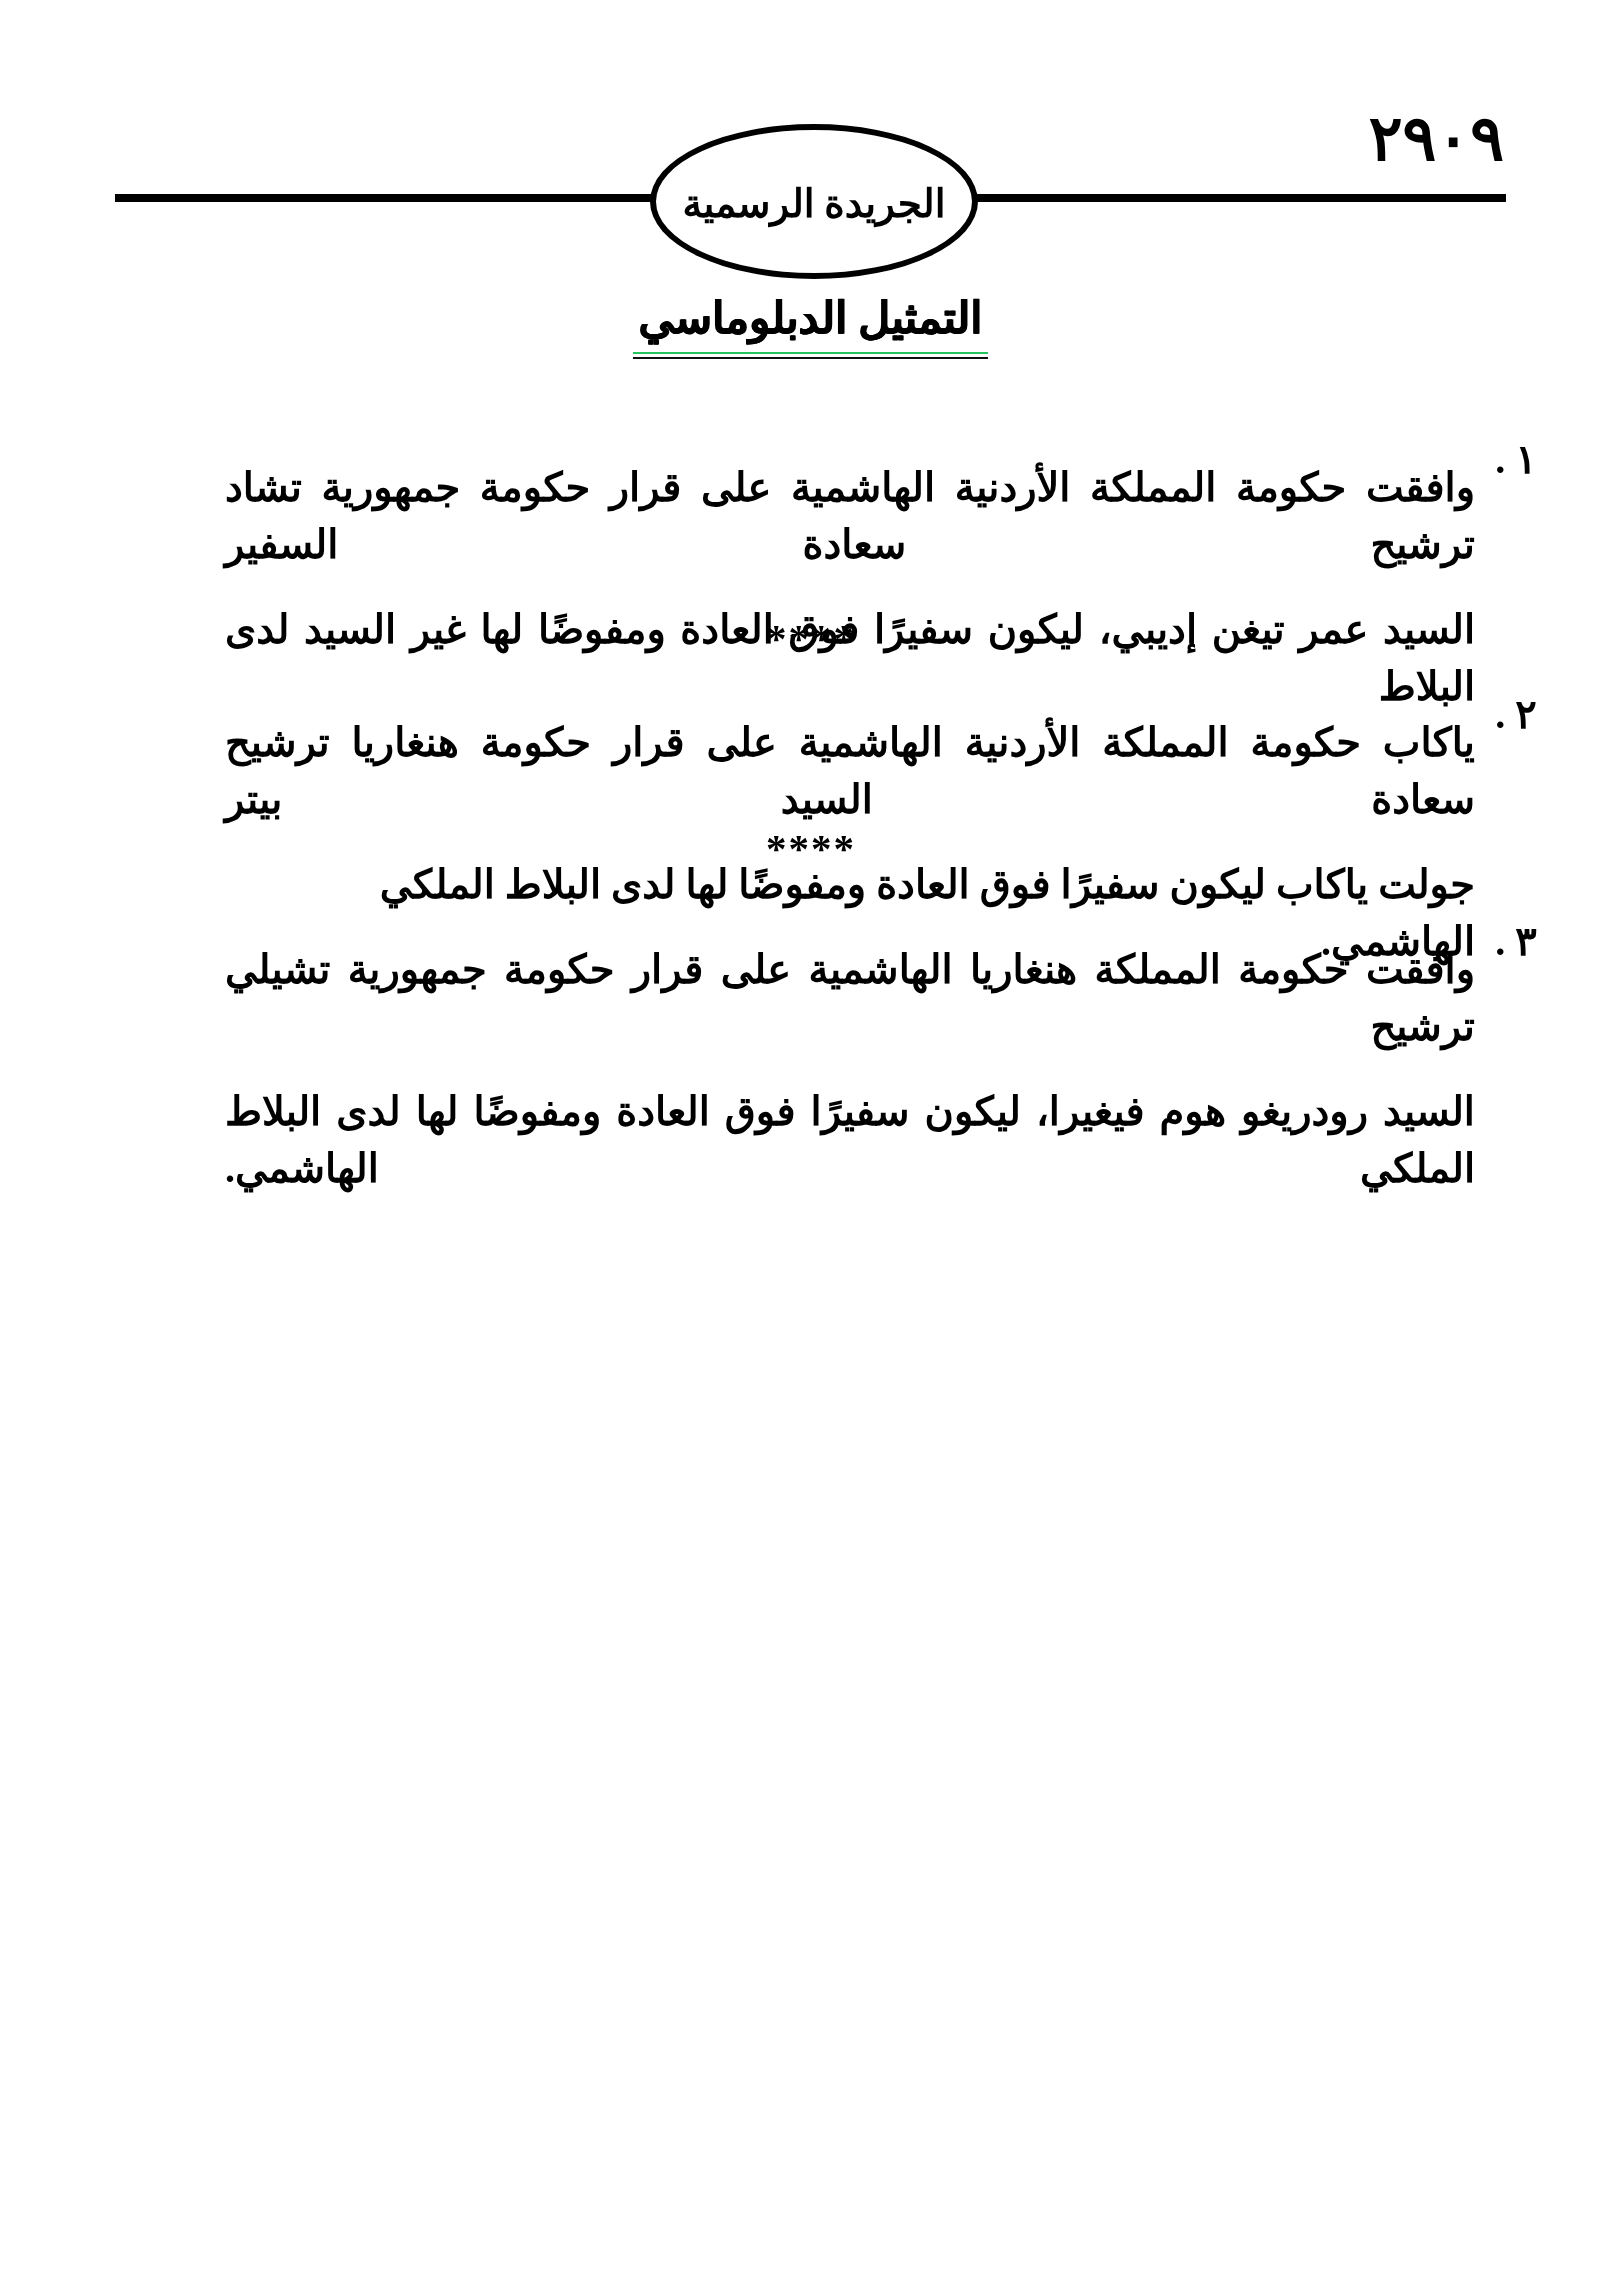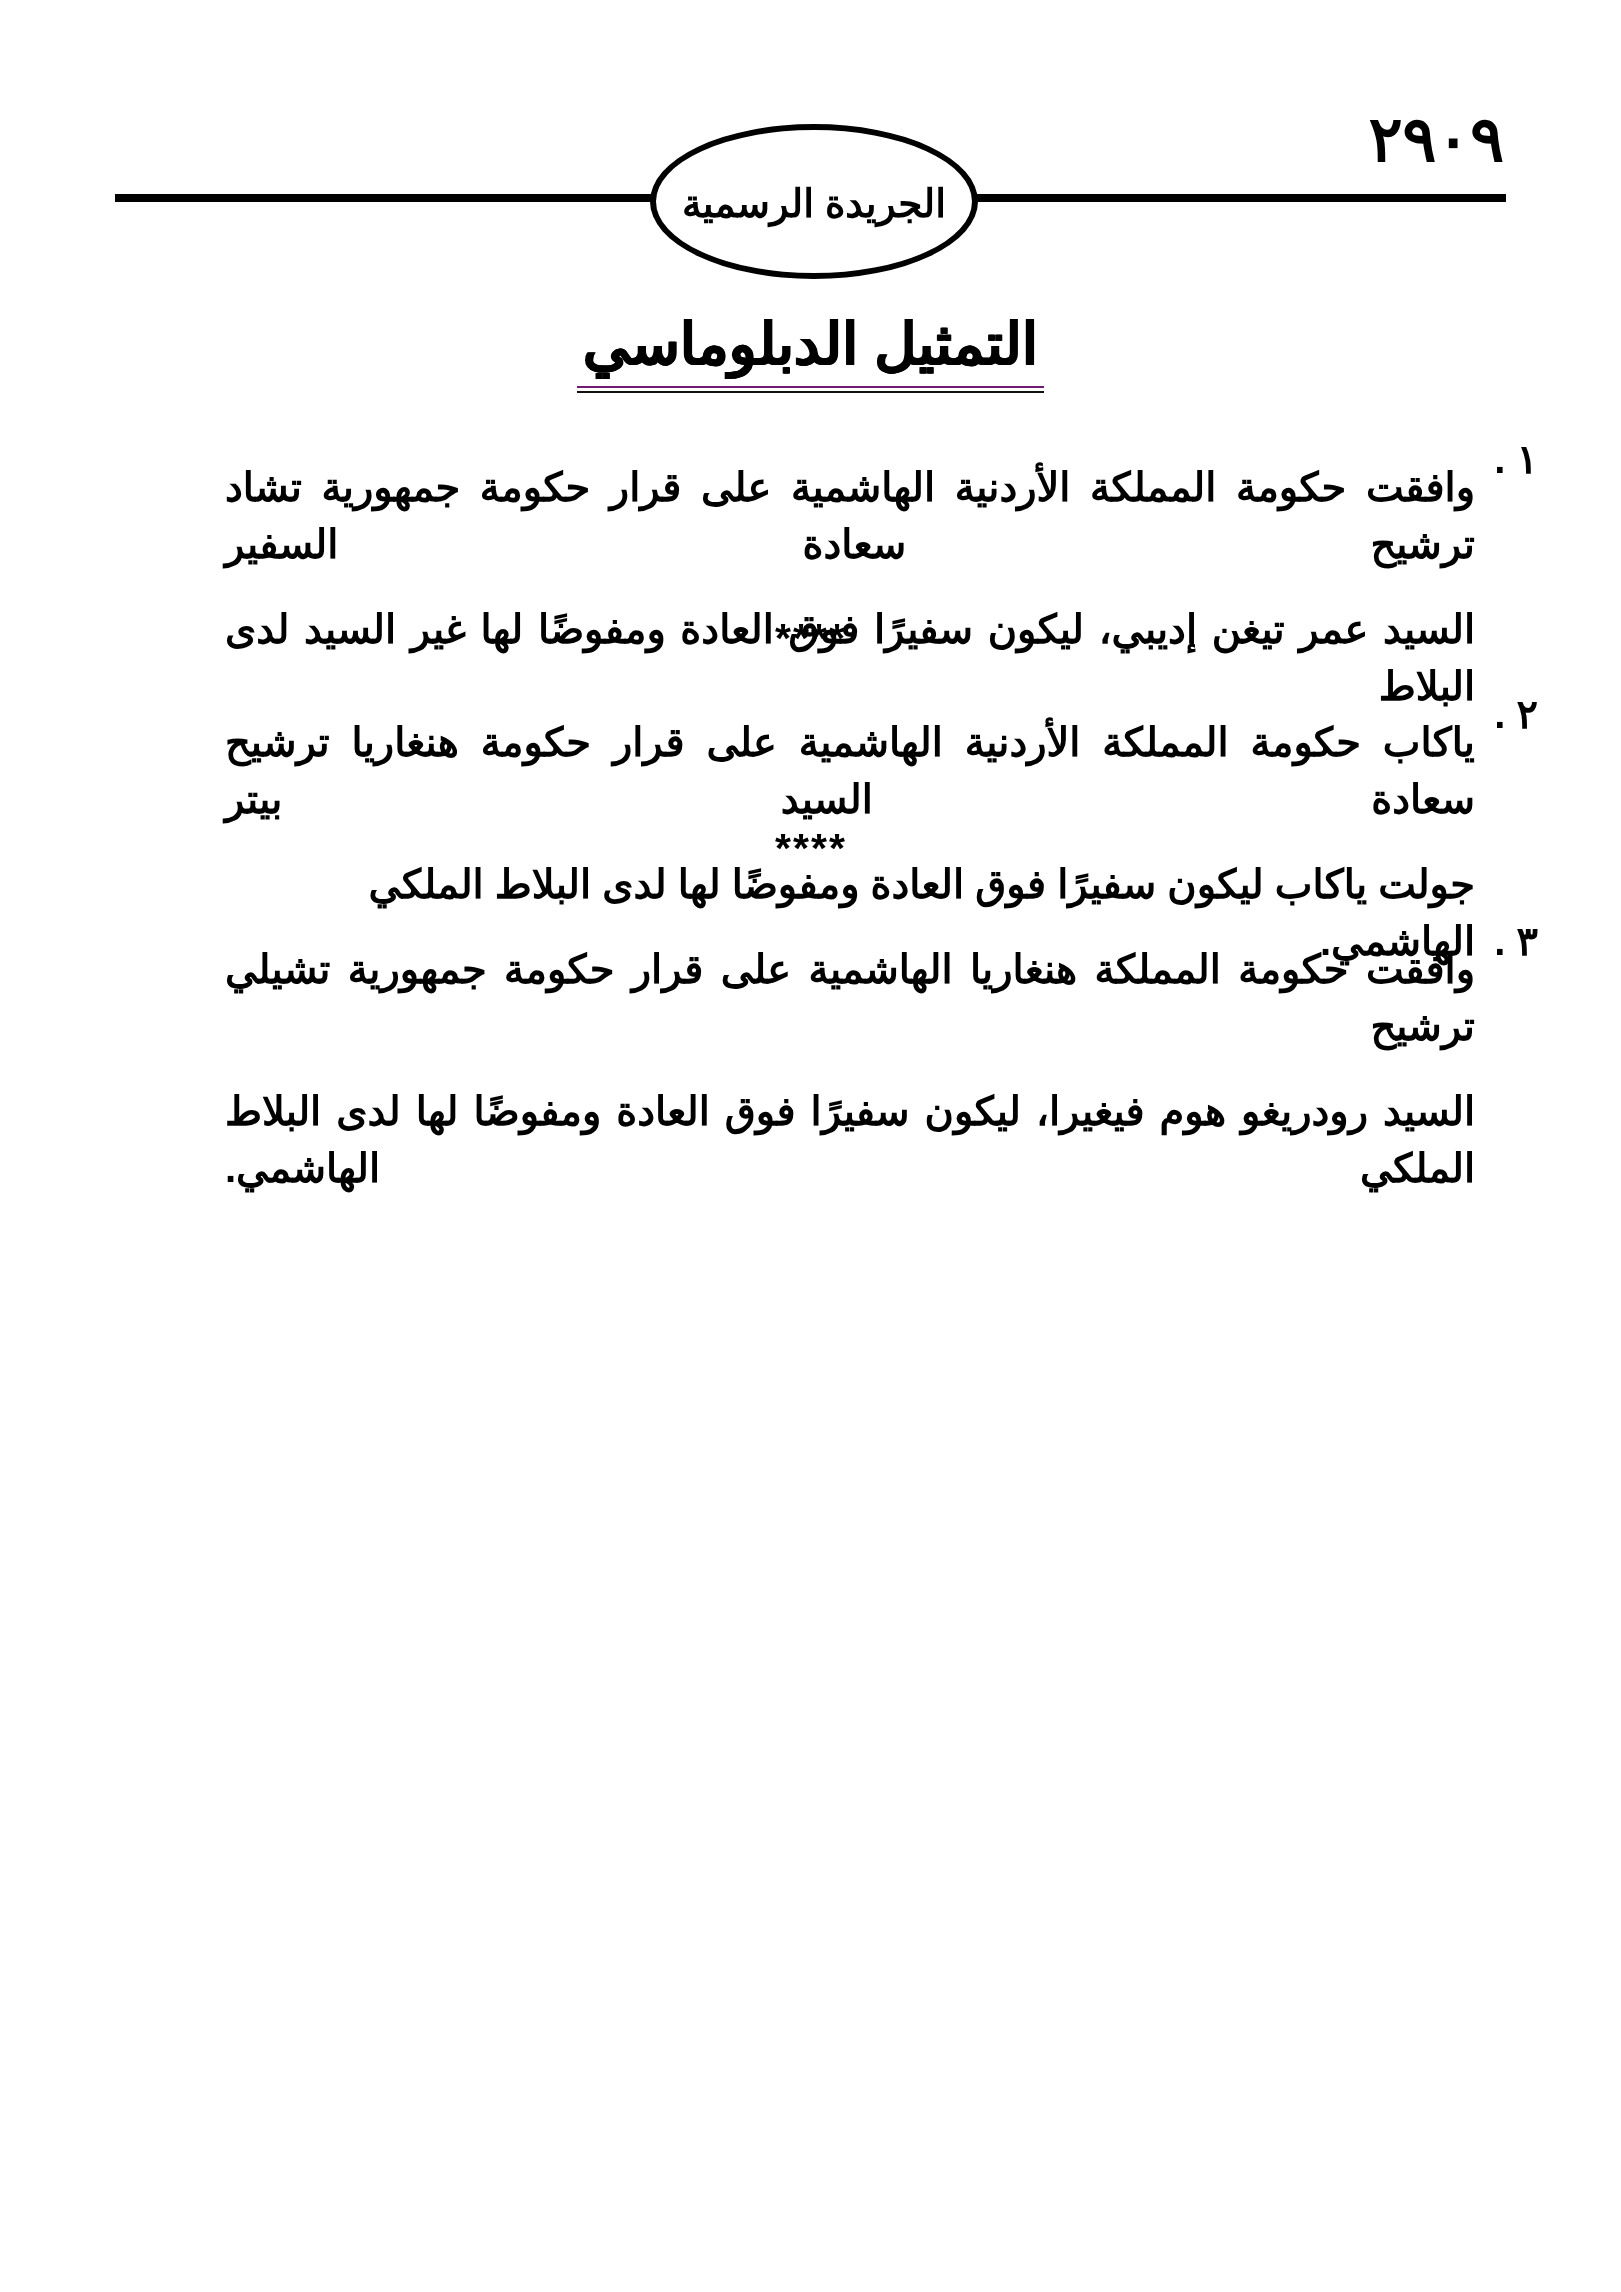--- a/index.html
+++ b/index.html
@@ -2,21 +2,21 @@
 <html lang="ar" dir="rtl"><head>
 <meta charset="utf-8">
 <style>
   html,body{margin:0;padding:0;background:#e8e8e8;}
   .page{
     position:relative;
     width:1621px;height:2293px;
     margin:0 auto;
     background:#ffffff;
     direction:rtl;
-    font-family:Liberation Sans, sans-serif;
+    font-family:Liberation Serif, serif;
     color:#000;
     overflow:hidden;
   }
   
   .page-number{
     position:absolute;top:102px;right:117px;
     font-size:63px;font-weight:bold;line-height:1.2;
     letter-spacing:3.9px;
   }
   .header-rule{
@@ -35,25 +35,24 @@
     font-size:39px;font-weight:bold;
     transform:translateY(2px);
   }
   
   .doc-title{
     position:absolute;top:290px;left:0;right:0;
     text-align:center;
   }
   .doc-title-text{
     display:inline-block;position:relative;
-    font-size:58px;font-weight:bold;line-height:1.3;
+    font-size:44px;font-weight:bold;line-height:1.3;
     padding:0 5.9px 4.9px 5.9px;
-    border-bottom:2px solid #701a75;
+    border-bottom:2px solid #22c55e;
     text-shadow:0.6px 0 0 #000, -0.6px 0 0 #000;
-    margin-top:16px;
   }
   .doc-title-text::after{
     content:"";position:absolute;left:0;right:0;bottom:-6.9px;
     height:2px;background:#111;
   }
   
   .body-text{
     position:absolute;top:0;left:147px;right:146px;height:100%;
     font-size:40px;font-weight:bold;line-height:57px;
   }

